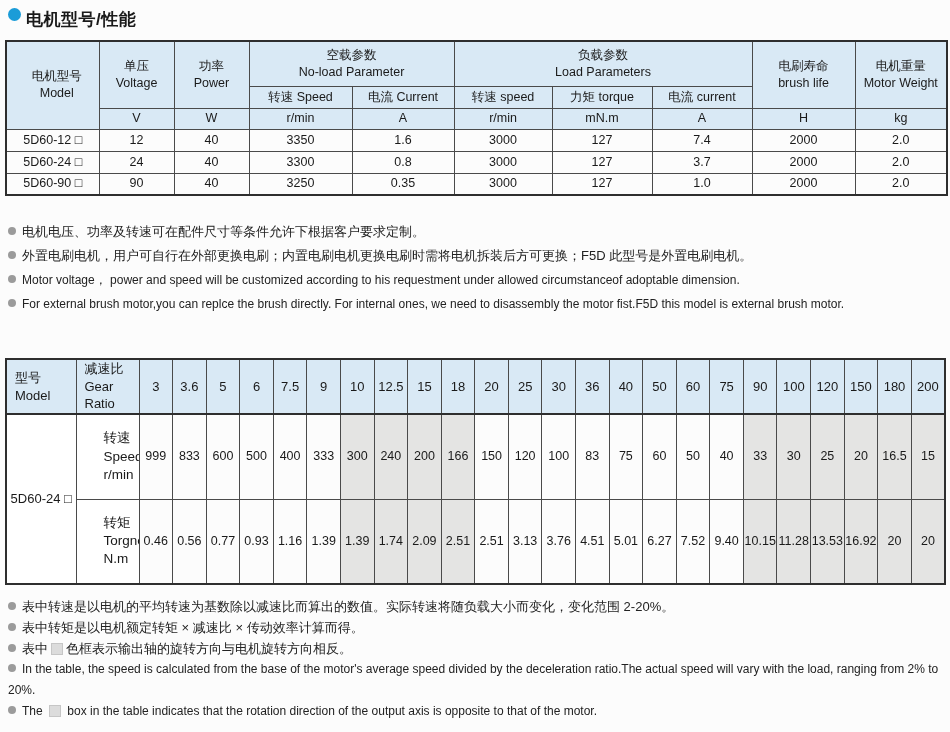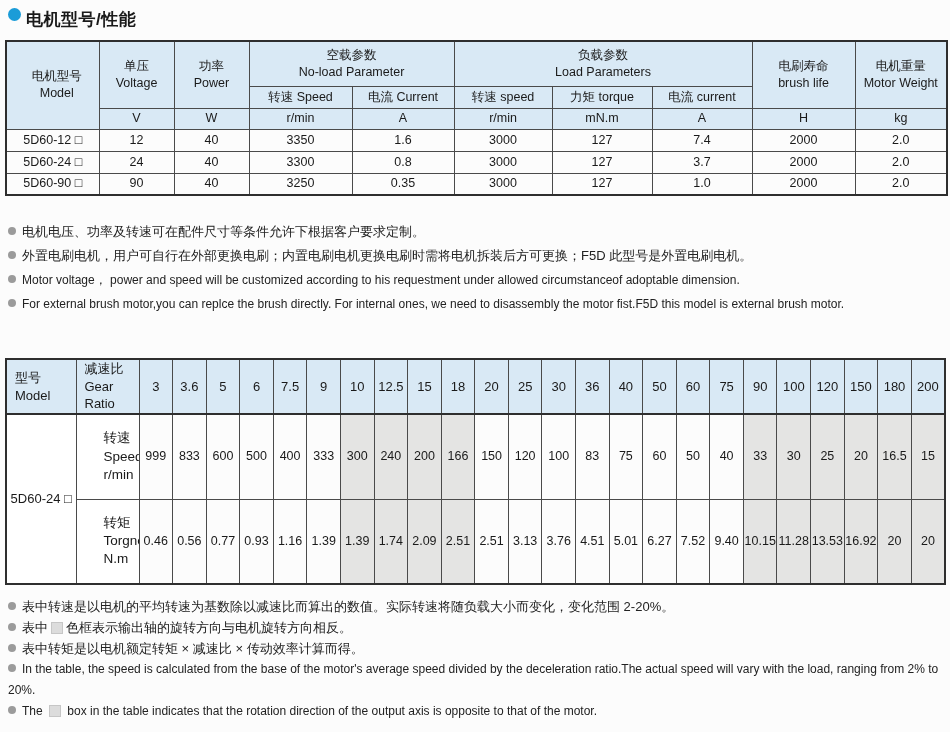--- a/index.html
+++ b/index.html
@@ -281,19 +281,19 @@
           <td class="shaded">13.53</td>
           <td class="shaded">16.92</td>
           <td class="shaded">20</td>
           <td class="shaded">20</td>
         </tr>
     </tbody>
   </table>
 
   <div class="notes n2">
       <div class="note"><span class="nb"></span>表中转速是以电机的平均转速为基数除以减速比而算出的数值。实际转速将随负载大小而变化，变化范围 2-20%。</div>
+      <div class="note"><span class="nb"></span>表中转矩是以电机额定转矩 × 减速比 × 传动效率计算而得。</div>
       <div class="note"><span class="nb"></span>表中<span class="graybox"></span>色框表示输出轴的旋转方向与电机旋转方向相反。</div>
-      <div class="note"><span class="nb"></span>表中转矩是以电机额定转矩 × 减速比 × 传动效率计算而得。</div>
       <div class="note en"><span class="nb"></span>In the table, the speed is calculated from the base of the motor's average speed  divided by the deceleration ratio.The actual speed will vary with the load, ranging from 2% to 20%.</div>
       <div class="note en"><span class="nb"></span>The <span class="graybox"></span> box in the table indicates that the rotation direction of the output axis is opposite to that of the motor.</div>
     </div>
 
 </div>
 
 </body></html>

